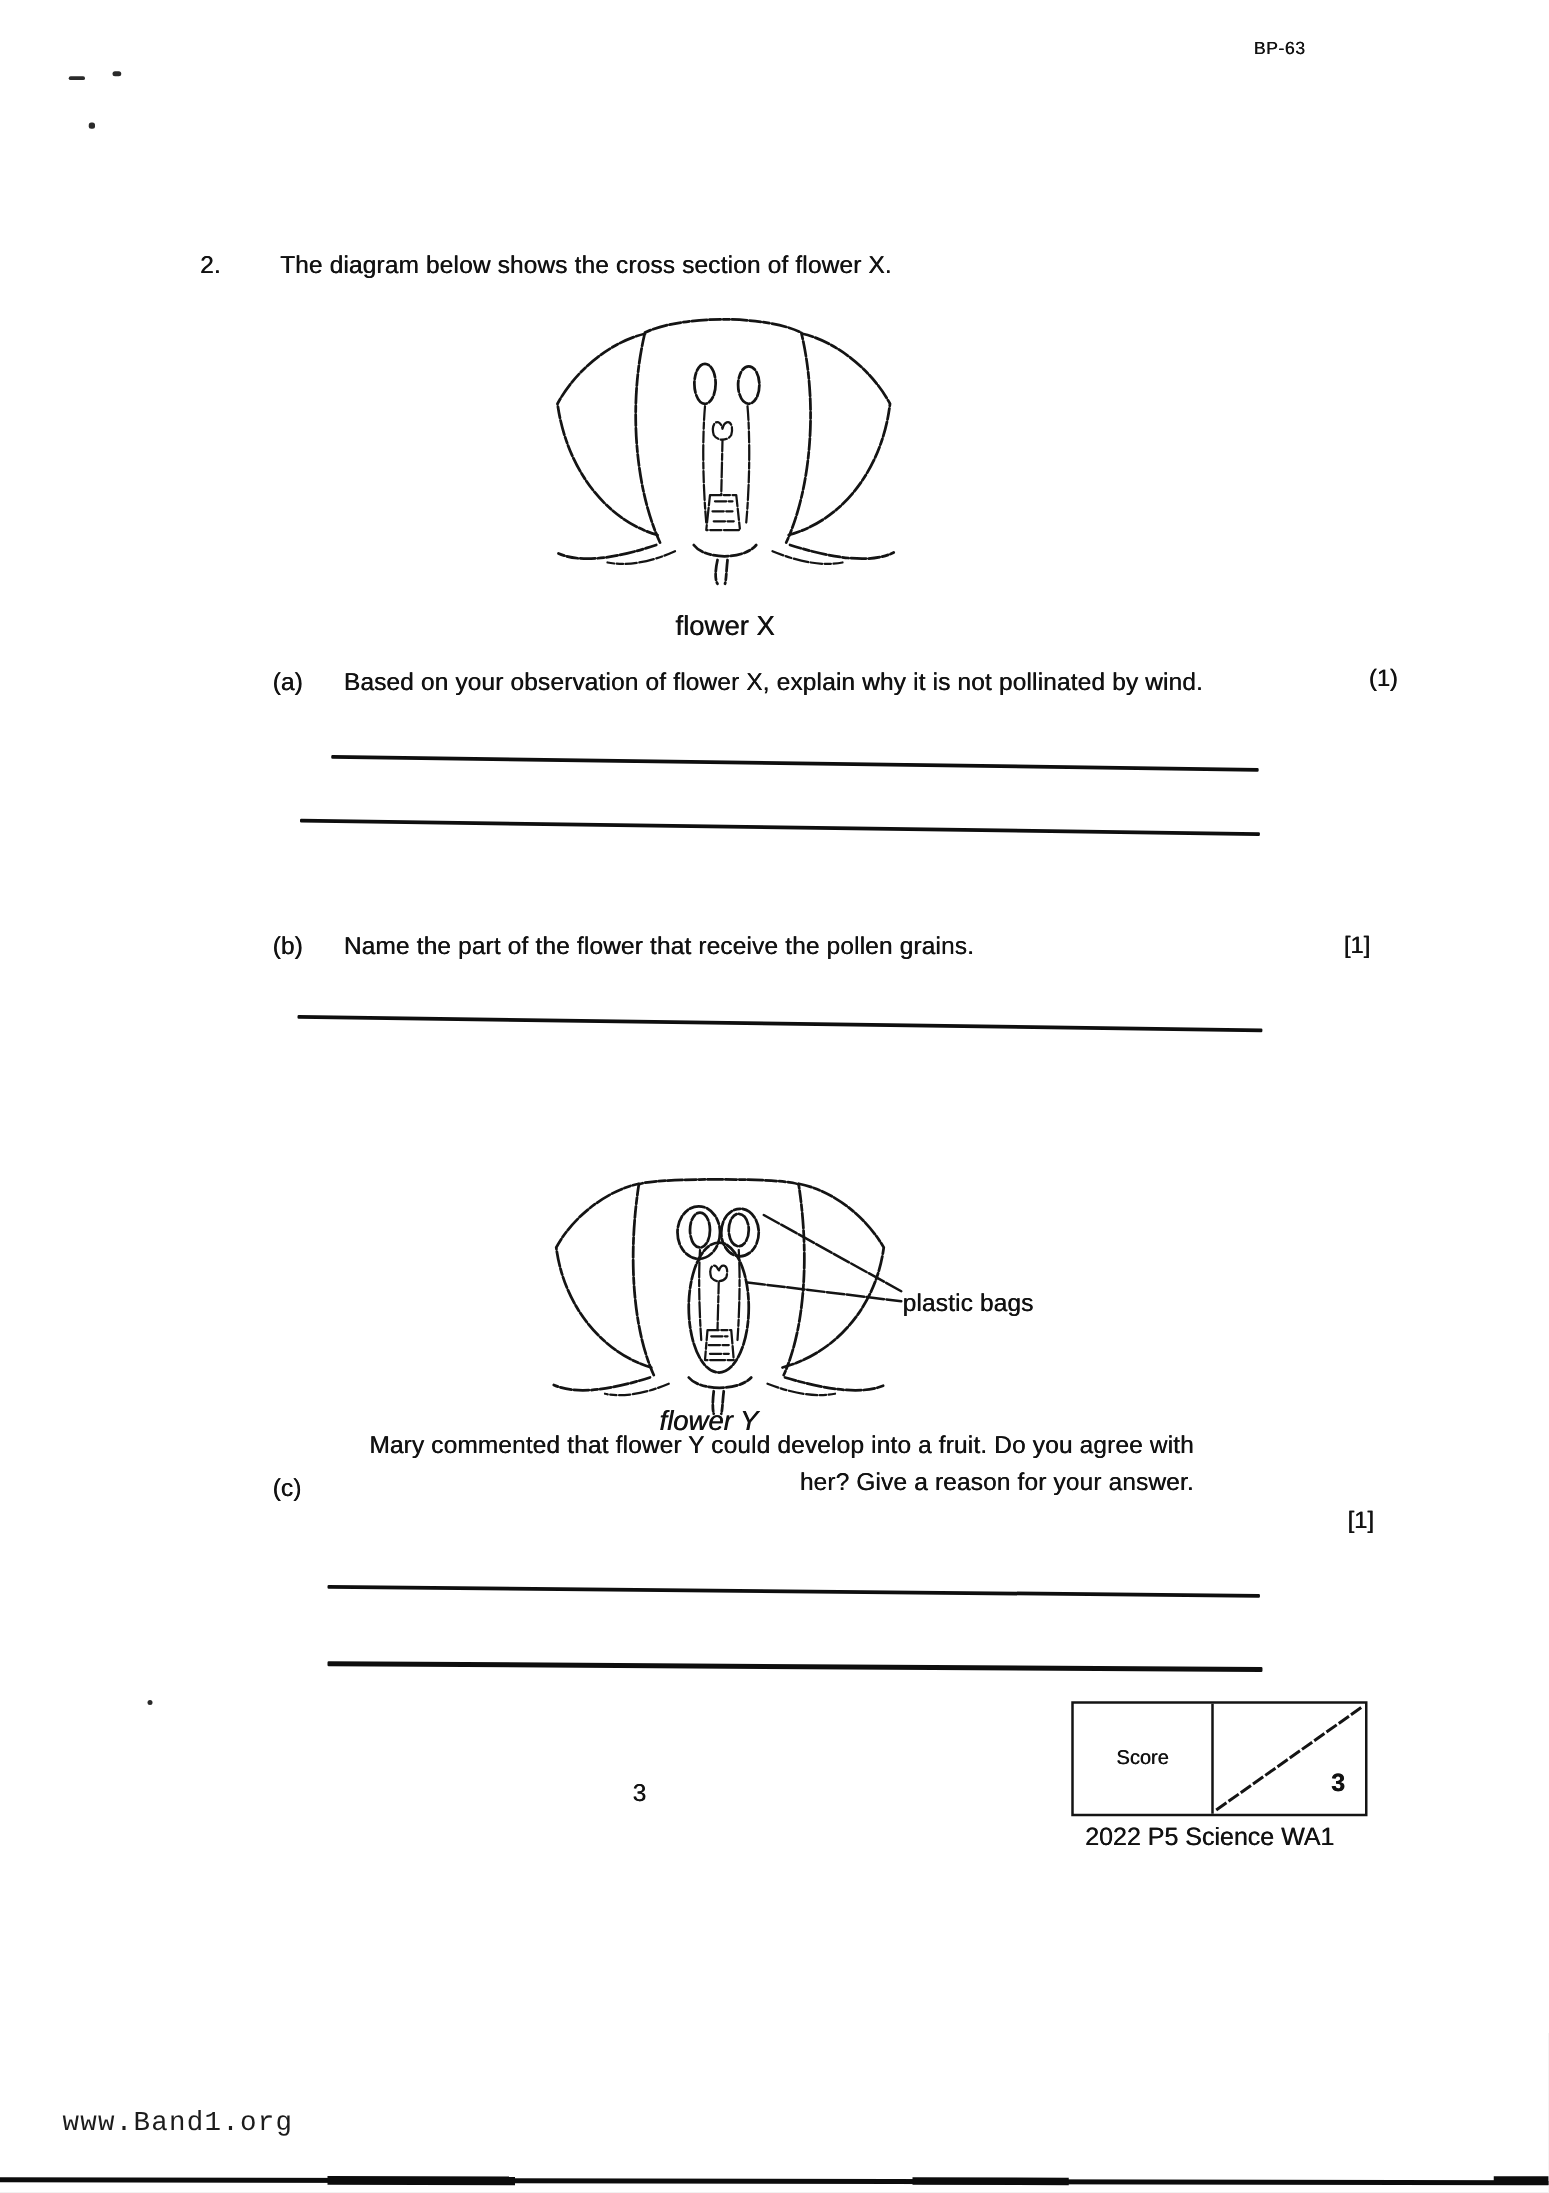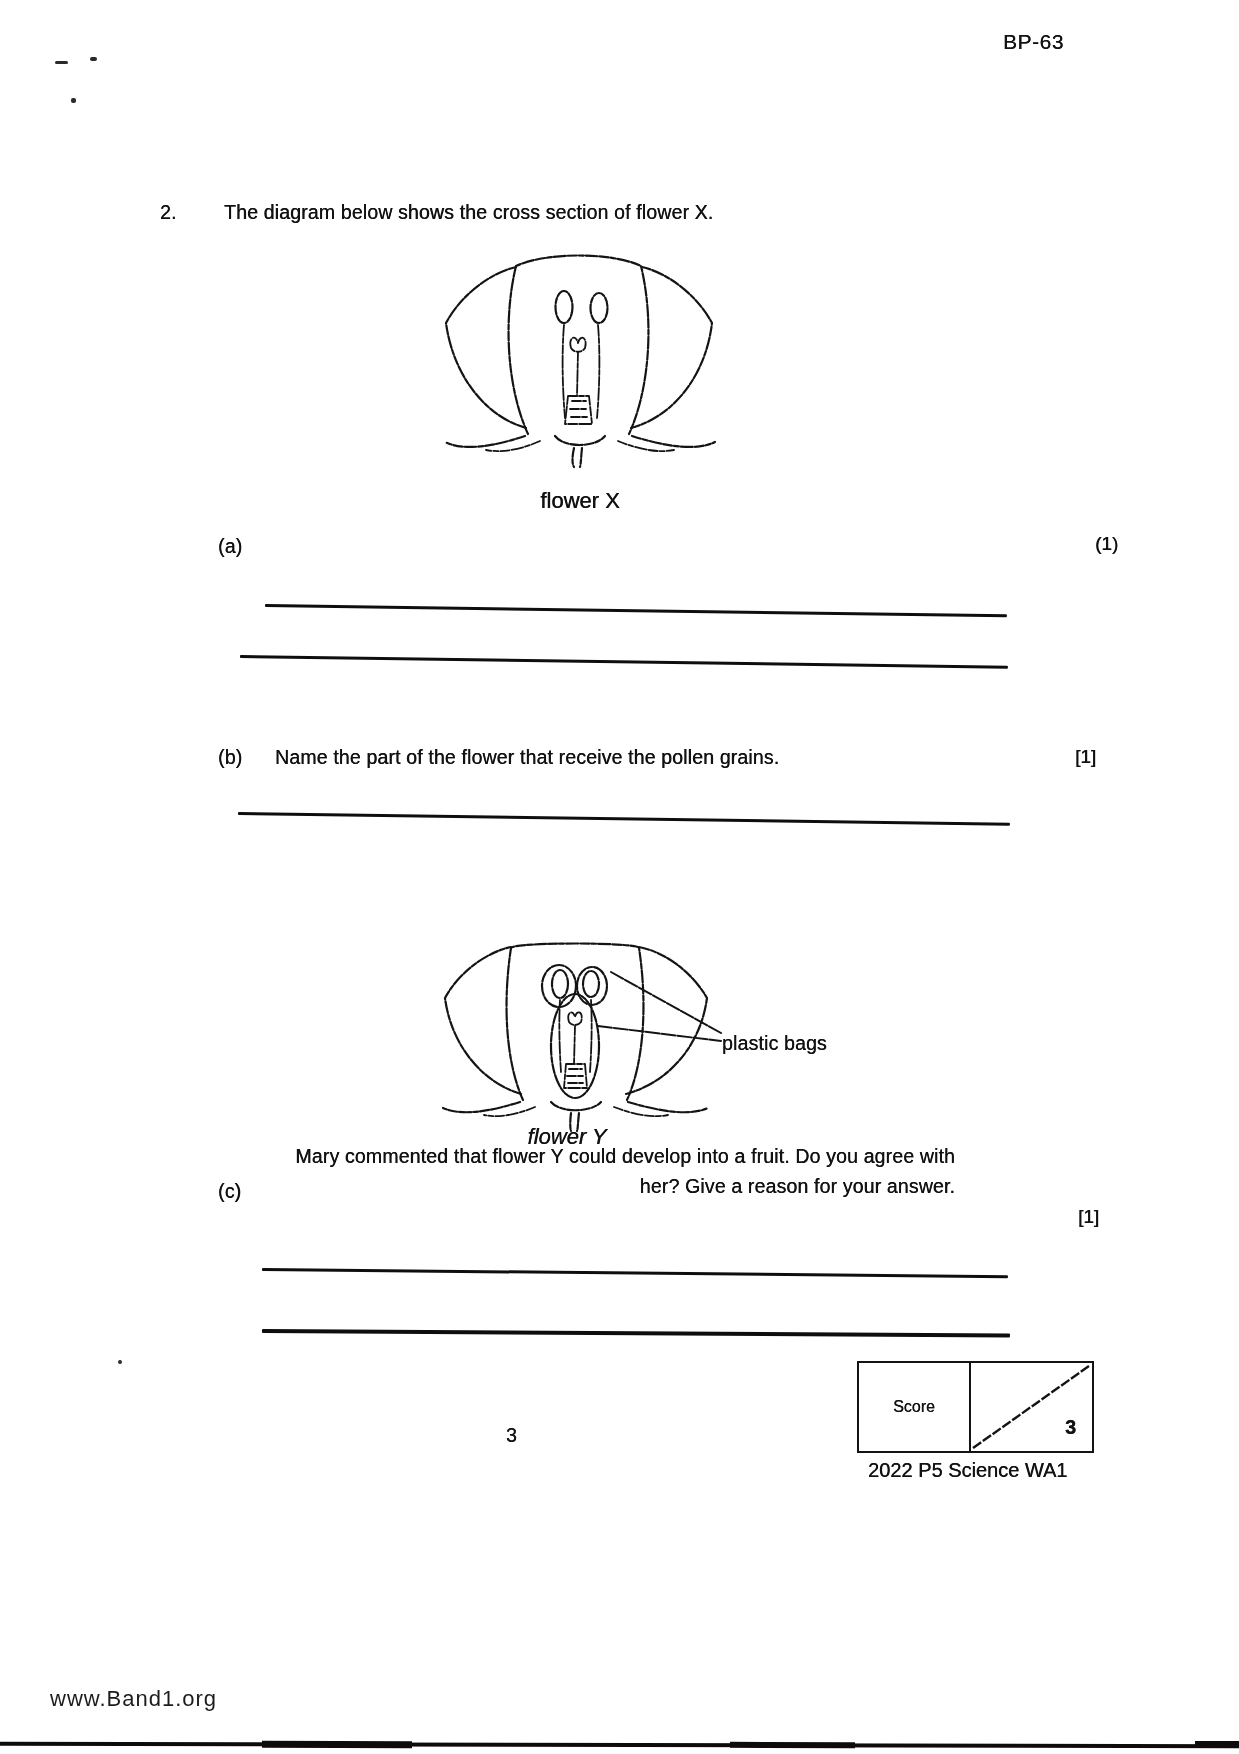--- a/index.html
+++ b/index.html
@@ -17,29 +17,29 @@
   .ansline{ position:absolute; height:3px; background:#0e0e0e; transform-origin:left center; transform:rotate(0.8deg); border-radius:1px; }
   .speck{ position:absolute; background:#2a2a2a; border-radius:2px; }
   svg.sketch path, svg.sketch ellipse { fill:none; stroke:#141414; stroke-width:2.2;
     stroke-linecap:round; stroke-linejoin:round; stroke-dasharray:9 2 5 2 12 2; }
   svg.sketch .pointer{ stroke-dasharray:14 2; stroke-width:2; }
   svg.sketch .thin{ stroke-width:1.8; }
   .scorebox{ position:absolute; left:857px; top:1361px; width:237px; height:92px; border:2.5px solid #141414; display:flex; }
   .scorebox .cellL{ width:112px; border-right:2.5px solid #141414; display:flex; align-items:center; justify-content:center; font-size:16px; }
   .scorebox .cellR{ position:relative; flex:1; }
   .scorebox .total{ position:absolute; right:16px; bottom:12px; font-size:20px; font-weight:700; }
-  .footer-site{ font-family:Liberation Sans, sans-serif; font-size:22px; letter-spacing:1px; color:#1c1c1c; }
+  .footer-site{ font-family:Liberation Mono, monospace; font-size:22px; letter-spacing:1px; color:#1c1c1c; }
   .botbar{ position:absolute; background:#0c0c0c; transform:rotate(0.12deg); }
 </style>
 </head>
 <body>
 
 <div class="page">
 
-  <div class="abs ink" style="left:1003px; top:30px; font-size:21px; letter-spacing:.5px;">BP-63</div>
+  <div class="abs ink" style="left:1003px; top:30px; font-size:14px; letter-spacing:.5px;">BP-63</div>
 
   <div class="speck" style="left:55px; top:61px; width:13px; height:3px;"></div>
   <div class="speck" style="left:90px; top:57px; width:7px; height:4px;"></div>
   <div class="speck" style="left:71px; top:98px; width:5px; height:5px;"></div>
   <div class="speck" style="left:118px; top:1360px; width:4px; height:4px;"></div>
 
   <div class="abs ink qtext" style="left:160px; top:197px;">2.</div>
   <div class="abs ink qtext nowrap" style="left:224px; top:197px;">The diagram below shows the cross section of flower X.</div>
 
   <svg class="sketch abs" style="left:428px; top:226px;" width="300" height="245" viewBox="0 0 300 245">
@@ -58,20 +58,21 @@
     <path d="M204,210 C239,221 269,225 287,216"></path>
     <path class="thin" d="M112,215 C92,224 73,227 58,224"></path>
     <path class="thin" d="M190,215 C212,224 231,227 246,224"></path>
     <path d="M127,210 C136,222 167,222 177,210"></path>
     <path d="M146,222 C144,231 144,238 146,241"></path>
     <path d="M154,222 C153,231 153,238 152,241"></path>
   </svg>
   <div class="abs ink figlabel" style="left:520px; top:488px; width:120px;">flower X</div>
 
   <div class="abs ink qtext" style="left:218px; top:531px;">(a)</div>
+  <div class="abs ink qtext nowrap" style="left:275px; top:531px;">Based on your observation of flower X, explain why it is not pollinated by wind.</div>
   <div class="abs ink marks" style="left:1095px; top:533px;">(1)</div>
   <div class="ansline" style="left:265px; top:604px; width:742px;"></div>
   <div class="ansline" style="left:240px; top:655px; width:768px; height:2.5px;"></div>
 
   <div class="abs ink qtext" style="left:218px; top:742px;">(b)</div>
   <div class="abs ink qtext nowrap" style="left:275px; top:742px;">Name the part of the flower that receive the pollen grains.</div>
   <div class="abs ink marks" style="left:1075px; top:746px;">[1]</div>
   <div class="ansline" style="left:238px; top:812px; width:772px;"></div>
 
 

